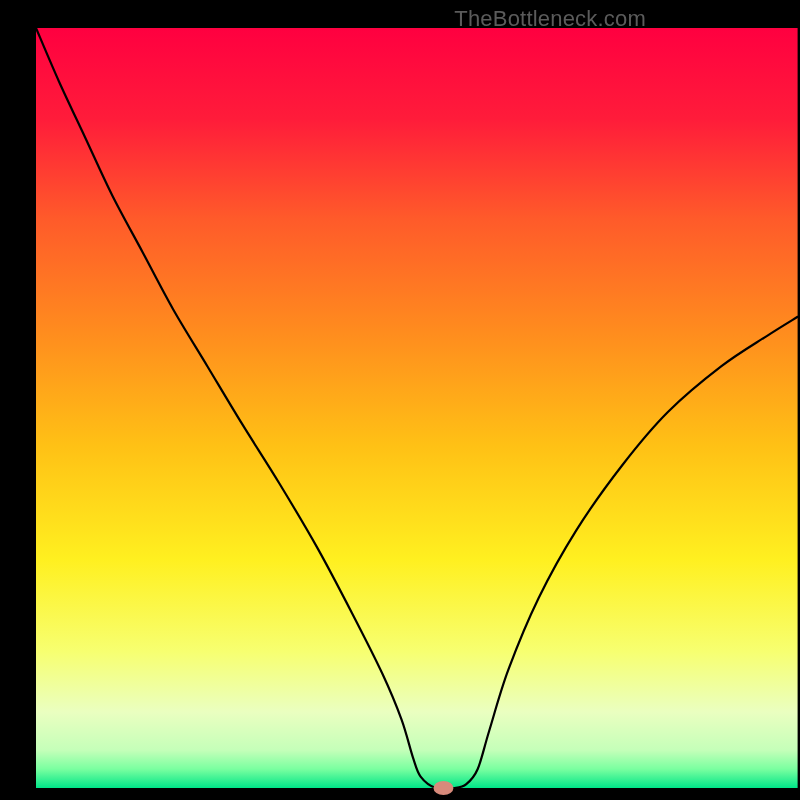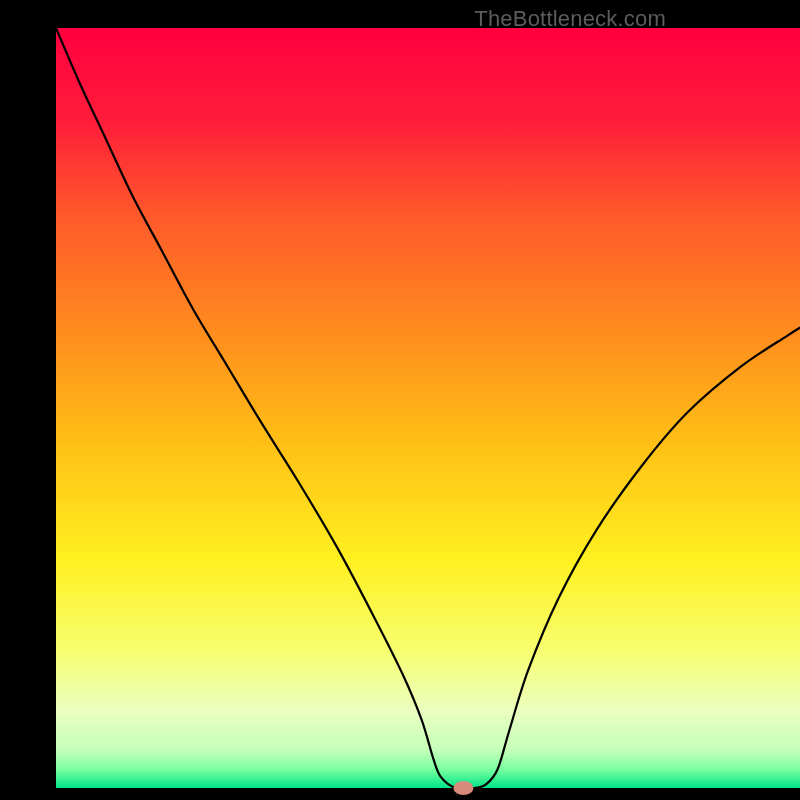--- a/index.html
+++ b/index.html
@@ -7,21 +7,20 @@
     padding: 0;
     width: 800px;
     height: 800px;
     background: #000;
     overflow: hidden;
   }
   .chart-container {
     position: relative;
     width: 656px;
     height: 800px;
-    padding-left: 20px;
   }
   svg {
     display: block;
   }
   .attribution {
     position: absolute;
     top: 6px;
     right: 10px;
     font-family: Arial, Helvetica, sans-serif;
     font-size: 22px;

